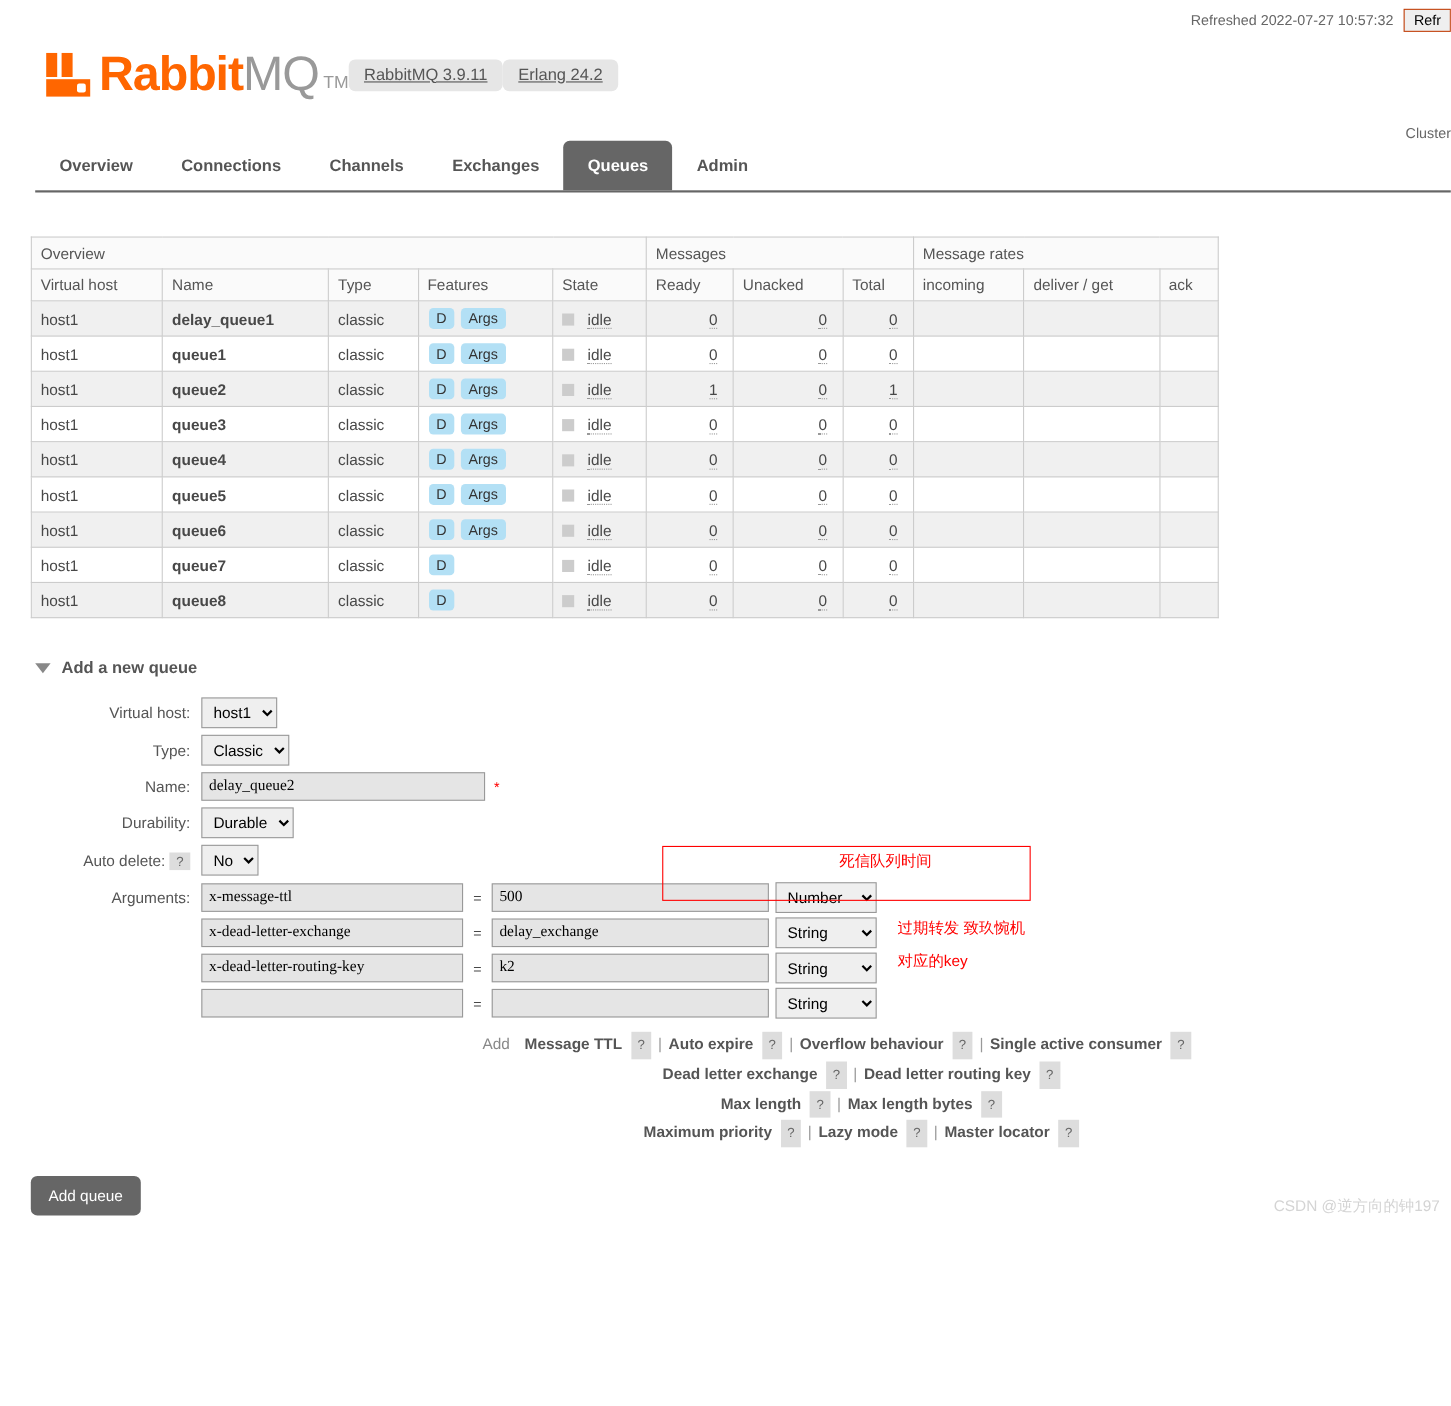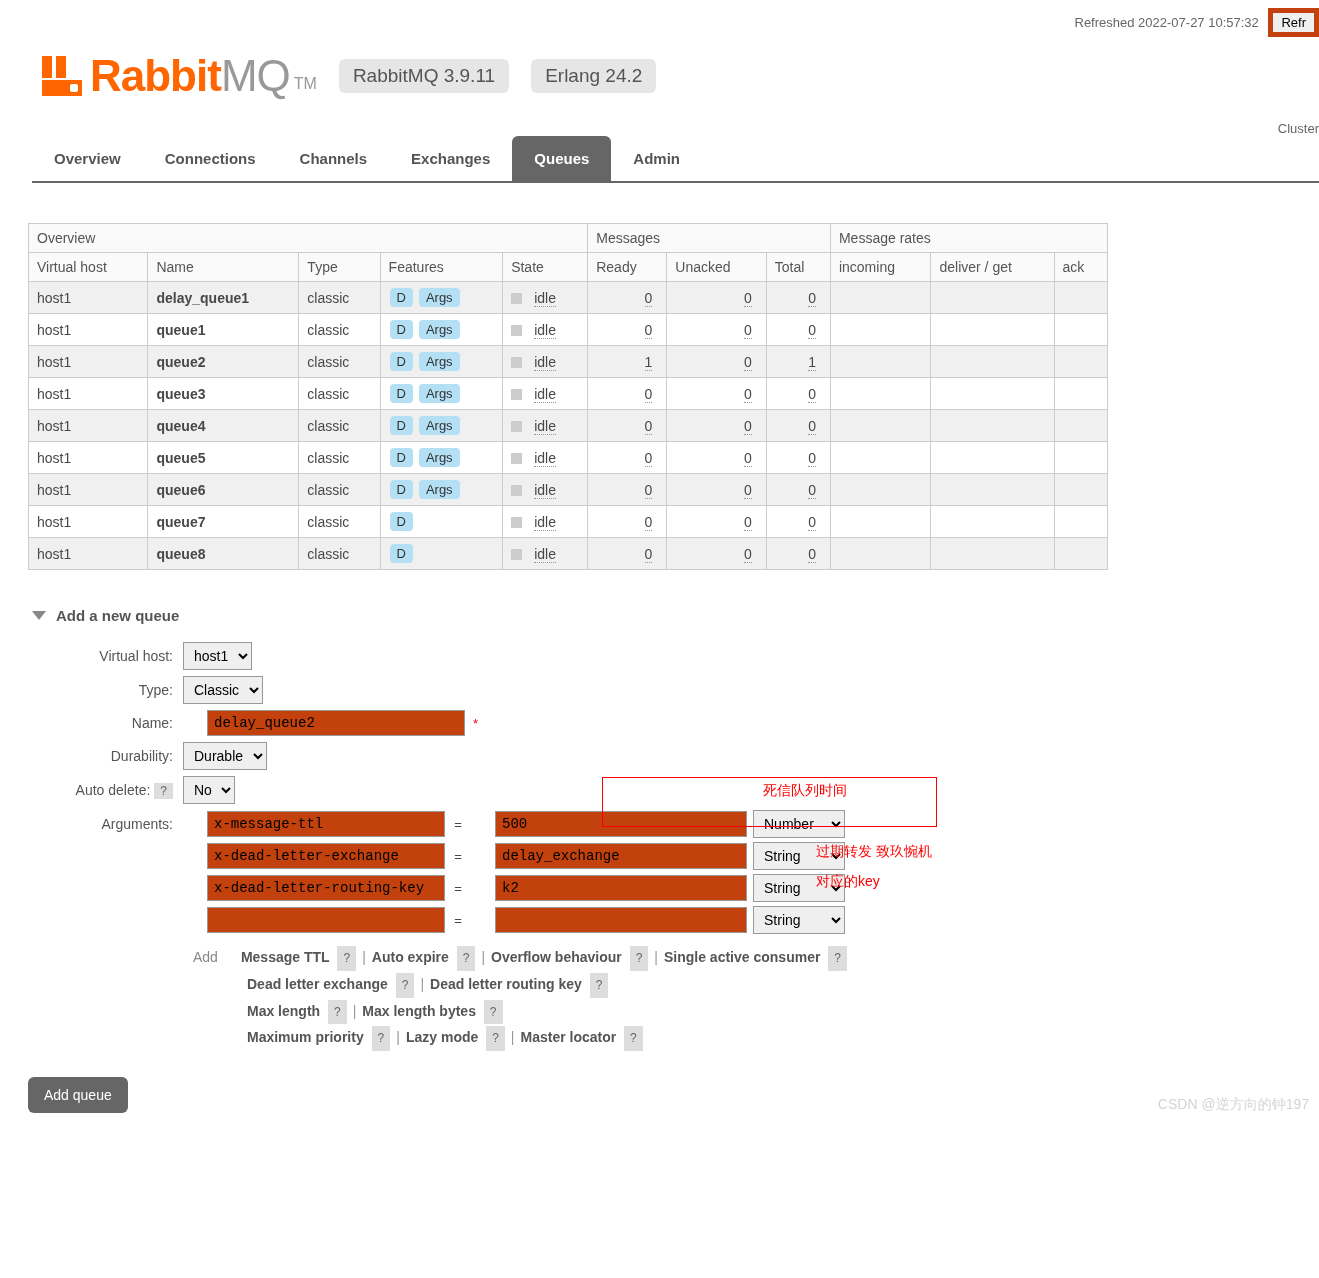--- a/index.html
+++ b/index.html
@@ -1,25 +1,25 @@
 <!DOCTYPE html>
 <html><head>
 <meta charset="utf-8">
 <style>
 * { box-sizing: border-box; margin: 0; padding: 0; }
 body { font-family: Verdana, Arial, sans-serif; font-size: 13px; color: #484848; background: #fff; width: 1319px; position: relative; }
 .header-top { text-align: right; padding: 8px 0 0; font-size: 13px; color: #666; }
-.header-top button { background: #efefef; border: 5px solid #c2410c; padding: 2px 8px; font-size: 13px; margin-left: 6px; text-align: center; }
+.header-top button { background: #efefef; border: 1px solid #c2410c; padding: 2px 8px; font-size: 13px; margin-left: 6px; text-align: center; }
 .cluster { text-align: right; padding: 10px 0 0; font-size: 13px; color: #666; }
 .logo-row { display: flex; align-items: center; padding: 14px 0 10px 40px; }
 .logo-icon { width: 44px; height: 40px; margin-right: 6px; }
 .logo-rabbit { font-size: 44px; font-weight: 700; color: #ff6600; letter-spacing: -1px; }
 .logo-mq { font-size: 44px; font-weight: 400; color: #999; letter-spacing: -1px; }
 .logo-tm { font-size: 16px; color: #999; margin-left: 4px; align-self: flex-end; margin-bottom: 8px; }
-.version-badge { background: #e6e6e6; border-radius: 6px; padding: 6px 14px; margin-left: 22px; font-size: 19px; color: #555; }
+.version-badge { background: #e6e6e6; border-radius: 6px; padding: 6px 14px; font-size: 15px; color: #555; text-decoration: underline; }
 .tabs { display: flex; margin-left: 32px; border-bottom: 2px solid #666; }
 .tab { padding: 14px 22px; font-weight: bold; color: #555; cursor: pointer; font-size: 15px; }
 .tab.active { background: #666; color: #fff; border-radius: 6px 6px 0 0; }
 .content { padding: 40px 0 0 28px; }
 table.queues { border-collapse: collapse; width: 1080px; }
 table.queues th, table.queues td { border: 1px solid #ccc; padding: 6px 8px; text-align: left; font-size: 14px; vertical-align: middle; }
 table.queues th { background: #fafafa; font-weight: normal; color: #555; }
 table.queues th.group { font-weight: normal; }
 table.queues tr.alt td { background: #f0f0f0; }
 table.queues .num { text-align: right; padding-right: 14px; }
@@ -27,32 +27,32 @@
 .feat-badge { display: inline-block; background: #b3e0f5; border-radius: 4px; padding: 2px 7px; margin: 0 1px; font-size: 13px; color: #333; }
 .state-dot { display: inline-block; width: 11px; height: 11px; background: #ccc; margin-right: 12px; vertical-align: middle; }
 .state-cell { text-align: center; }
 .dotted { border-bottom: 1px dotted #999; }
 .section-header { display: flex; align-items: center; padding: 24px 0 12px 4px; font-weight: bold; color: #555; font-size: 15px; margin-top: 13px; }
 .triangle { width: 0; height: 0; border-left: 7px solid transparent; border-right: 7px solid transparent; border-top: 9px solid #888; margin-right: 10px; }
 .form-row { display: flex; align-items: center; margin: 6px 0; }
 .form-label { width: 155px; text-align: right; padding-right: 10px; font-size: 14px; color: #555; }
 .form-row select, .form-row input[type=text] { border: 1px solid #999; padding: 4px 6px; font-size: 14px; font-family: inherit; }
 .form-row select { background: #efefef; }
-.form-row input[type=text] { background: #c2410c; font-family: Liberation Mono, monospace; font-size: 14px; margin-left: 24px; }
+.form-row input[type=text] { background: #e5e5e5; font-family: Liberation Serif, serif; font-size: 14px; }
 .help-q { display: inline-block; background: #ddd; padding: 1px 6px; font-size: 12px; color: #666; margin-left: 4px; }
 .required { color: red; margin-left: 8px; }
 .args-grid { display: flex; flex-direction: column; gap: 4px; position: relative; }
 .args-row { display: flex; align-items: center; gap: 6px; }
 .args-row input.key { width: 238px; }
 .args-row .eq { width: 14px; text-align: center; }
 .args-row input.val { width: 252px; }
 .args-row select { width: 92px; }
 .red-box { position: absolute; border: 1px solid red; left: 419px; top: -33px; width: 335px; height: 50px; pointer-events: none; }
 .red-text { position: absolute; color: red; font-size: 14px; white-space: nowrap; }
-.add-links { margin: 10px 0 0 165px; font-size: 14px; color: #555; line-height: 1.9; }
+.add-links { margin: 10px 0 0 165px; font-size: 14px; color: #555; line-height: 1.9; text-align: center; }
 .add-links .lbl { font-weight: bold; }
 .add-links .sep { color: #999; margin: 0 6px; }
 .add-links .small { color: #888; display: inline-block; width: 44px; }
 .add-btn { background: #666; color: #fff; border: none; padding: 10px 16px; border-radius: 6px; font-size: 14px; margin: 26px 0 7px 0; cursor: pointer; }
 .watermark { position: absolute; right: 10px; bottom: 6px; color: #d4d4d4; font-size: 14px; }
 </style>
 </head>
 <body>
 
 <div class="header-top">

